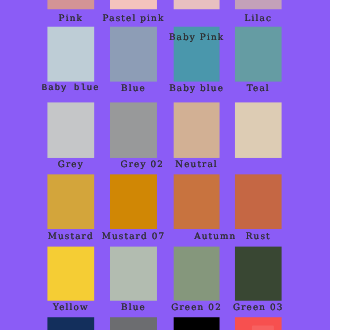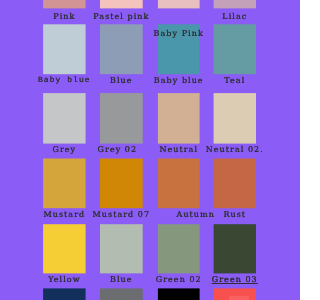--- a/index.html
+++ b/index.html
@@ -81,24 +81,23 @@
   <div id="watermark"></div>
 <div class="lbl" style="left: 23.1px; width: 82.5px; top: 12.9px;">Pink</div>
     <div class="lbl" style="left: 80px; width: 82.7px; top: 12.9px;">Pastel pink</div>
     <div class="lbl" style="left: 137.9px; width: 81.7px; top: 30px;">Baby Pink</div>
     <div class="lbl" style="left: 193.6px; width: 82.4px; top: 12.9px;">Lilac</div>
     <div class="lbl" style="left: 23.1px; width: 82.5px; top: 77.2px; font-family: Liberation Mono, monospace;">Baby blue</div>
     <div class="lbl" style="left: 80px; width: 82.7px; top: 77.2px;">Blue</div>
     <div class="lbl" style="left: 137.9px; width: 81.7px; top: 77.2px;">Baby blue</div>
     <div class="lbl" style="left: 23.1px; width: 82.5px; top: 146.2px;">Grey</div>
     <div class="lbl" style="left: 193.6px; width: 82.4px; top: 77.2px;">Teal</div>
-    <div class="lbl" style="left: 76px; width: 82.7px; top: 146.2px;">Grey 02</div>
+    <div class="lbl" style="left: 88px; width: 82.7px; top: 146.2px;">Grey 02</div>
     <div class="lbl" style="left: 137.9px; width: 81.7px; top: 146.2px;">Neutral</div>
-    <div class="lbl" style="left: 193.6px; width: 82.4px; top: 146.2px;">Neutral 02.</div>
     <div class="lbl" style="left: 23.1px; width: 82.5px; top: 210.6px;">Mustard</div>
     <div class="lbl" style="left: 80px; width: 82.7px; top: 210.6px;">Mustard 07</div>
     <div class="lbl" style="left: 137.9px; width: 81.7px; top: 210.6px; margin-left: 17px;">Autumn</div>
     <div class="lbl" style="left: 193.6px; width: 82.4px; top: 210.6px;">Rust</div>
     <div class="lbl" style="left: 23.1px; width: 82.5px; top: 276px;">Yellow</div>
     <div class="lbl" style="left: 80px; width: 82.7px; top: 276px;">Blue</div>
     <div class="lbl" style="left: 137.9px; width: 81.7px; top: 276px;">Green 02</div>
-    <div class="lbl" style="left: 193.6px; width: 82.4px; top: 276px; text-decoration: underline;">Green 03</div>
+    <div class="lbl" style="left: 193.6px; width: 82.4px; top: 276px;">Green 03</div>
   </div>
 
 </body></html>

